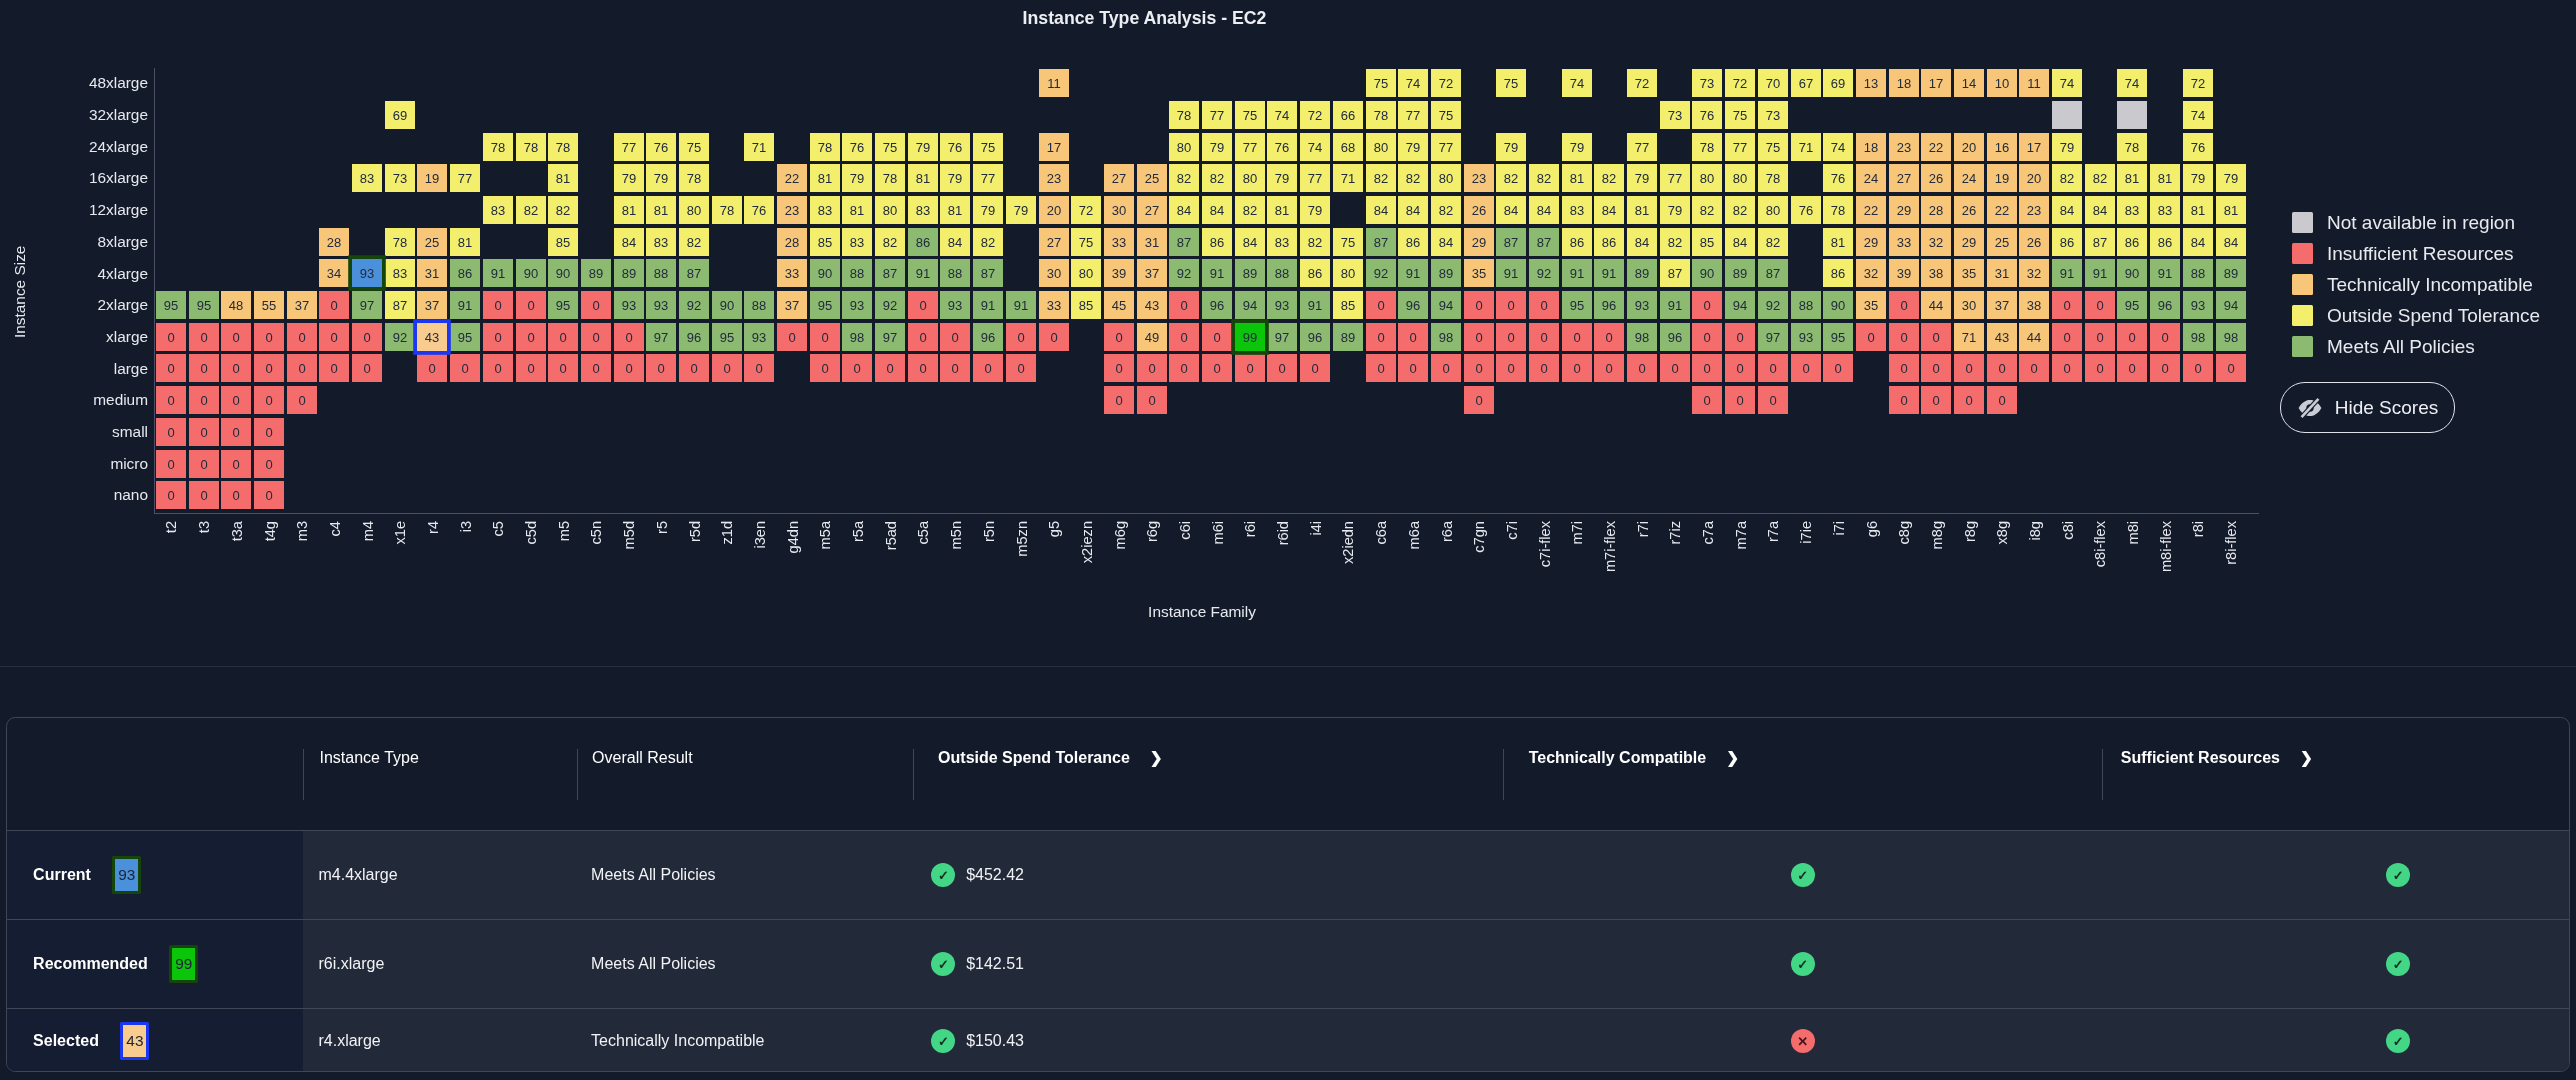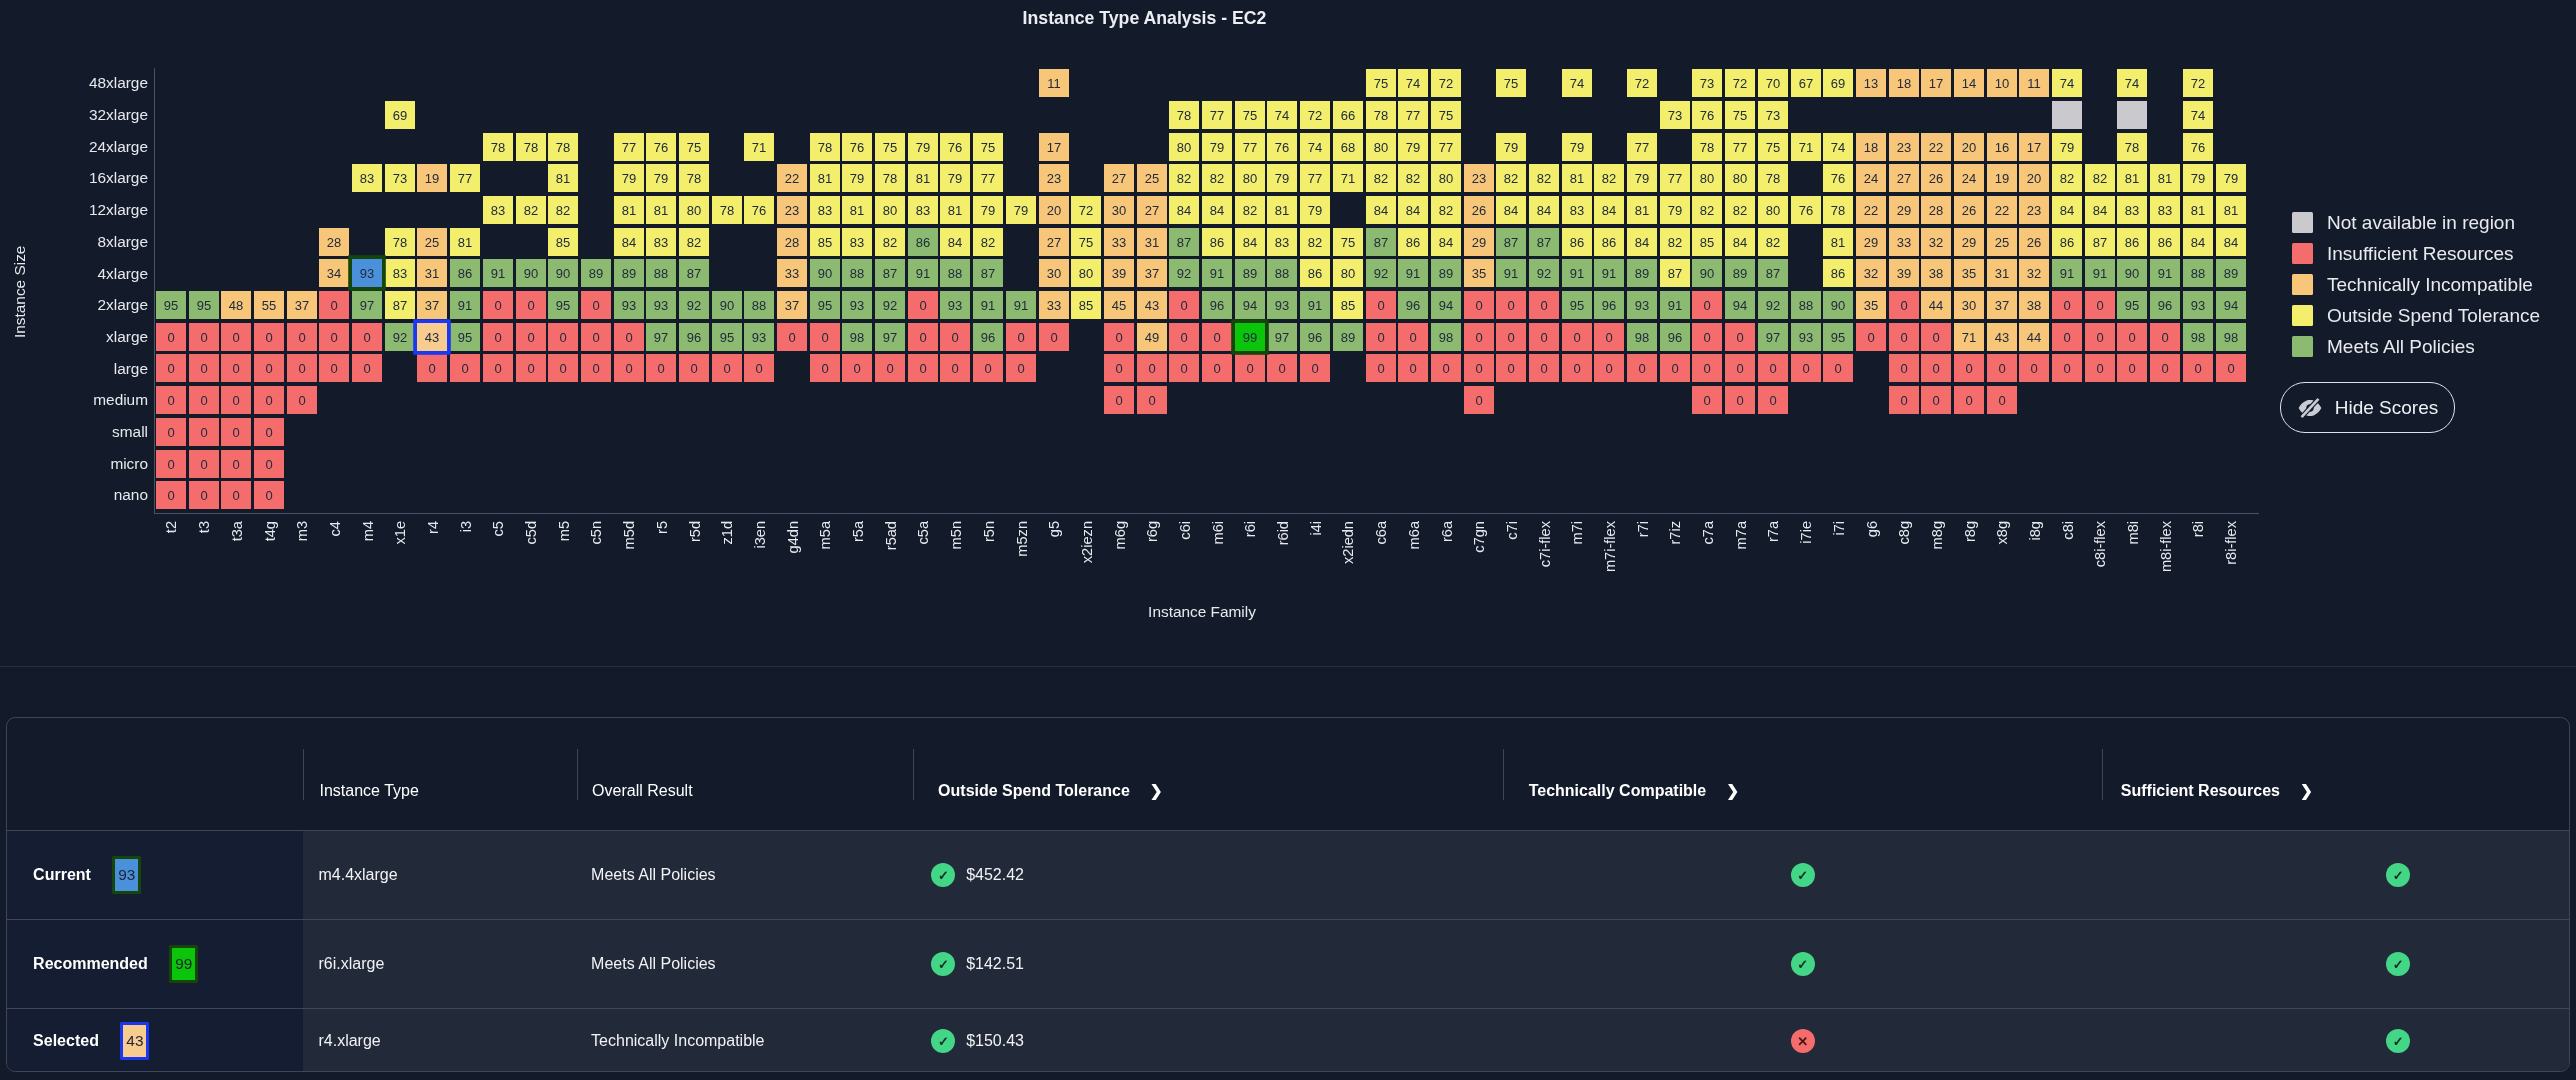--- a/index.html
+++ b/index.html
@@ -42,21 +42,21 @@
   #hide-scores span{color:#eef0f4;font-size:19px;}
 
   
   #section-divider{position:absolute;left:0;top:666px;width:2576px;height:0.8px;background:#272e3e;}
 
   
   #result-table{position:absolute;left:6.1px;top:717px;width:2564px;height:355px;border:1.5px solid #3f4656;
     border-radius:9.2px;box-sizing:border-box;overflow:hidden;background:#131b2b;}
   .tbl-grid{display:grid;grid-template-columns:296px 274px 336px 590px 599px 1fr;align-items:center;}
   #tbl-header{height:112px;border-bottom:1.5px solid #3f4656;}
-  .th{color:#ffffff;font-size:16px;display:flex;align-items:flex-end;height:51px;border-left:1.5px solid #3f4656;}
+  .th{color:#ffffff;font-size:16px;display:flex;align-items:flex-start;height:51px;border-left:1.5px solid #3f4656;}
   .th .chev{margin-left:20px;font-size:15.4px;font-weight:bold;}
   .th-plain{font-weight:normal;}
   .th-bold{font-weight:bold;}
   .tbl-row{height:88px;background:#222938;border-bottom:1.5px solid #3f4656;}
   .tbl-row:last-child{border-bottom:none;height:64px;}
   .row-head{background:#141d31;height:100%;display:flex;align-items:center;gap:21.5px;padding-left:26px;box-sizing:border-box;}
   .row-head-label{color:#ffffff;font-size:16px;font-weight:bold;}
   .score-badge{width:29px;height:38px;display:flex;align-items:center;justify-content:center;
     font-size:15.4px;color:#1c2433;border-radius:1.5px;box-sizing:border-box;}
   .badge-current{background:var(--currentBlue,#4b90da);border:3.8px solid var(--ringGreen,#15450b);}

